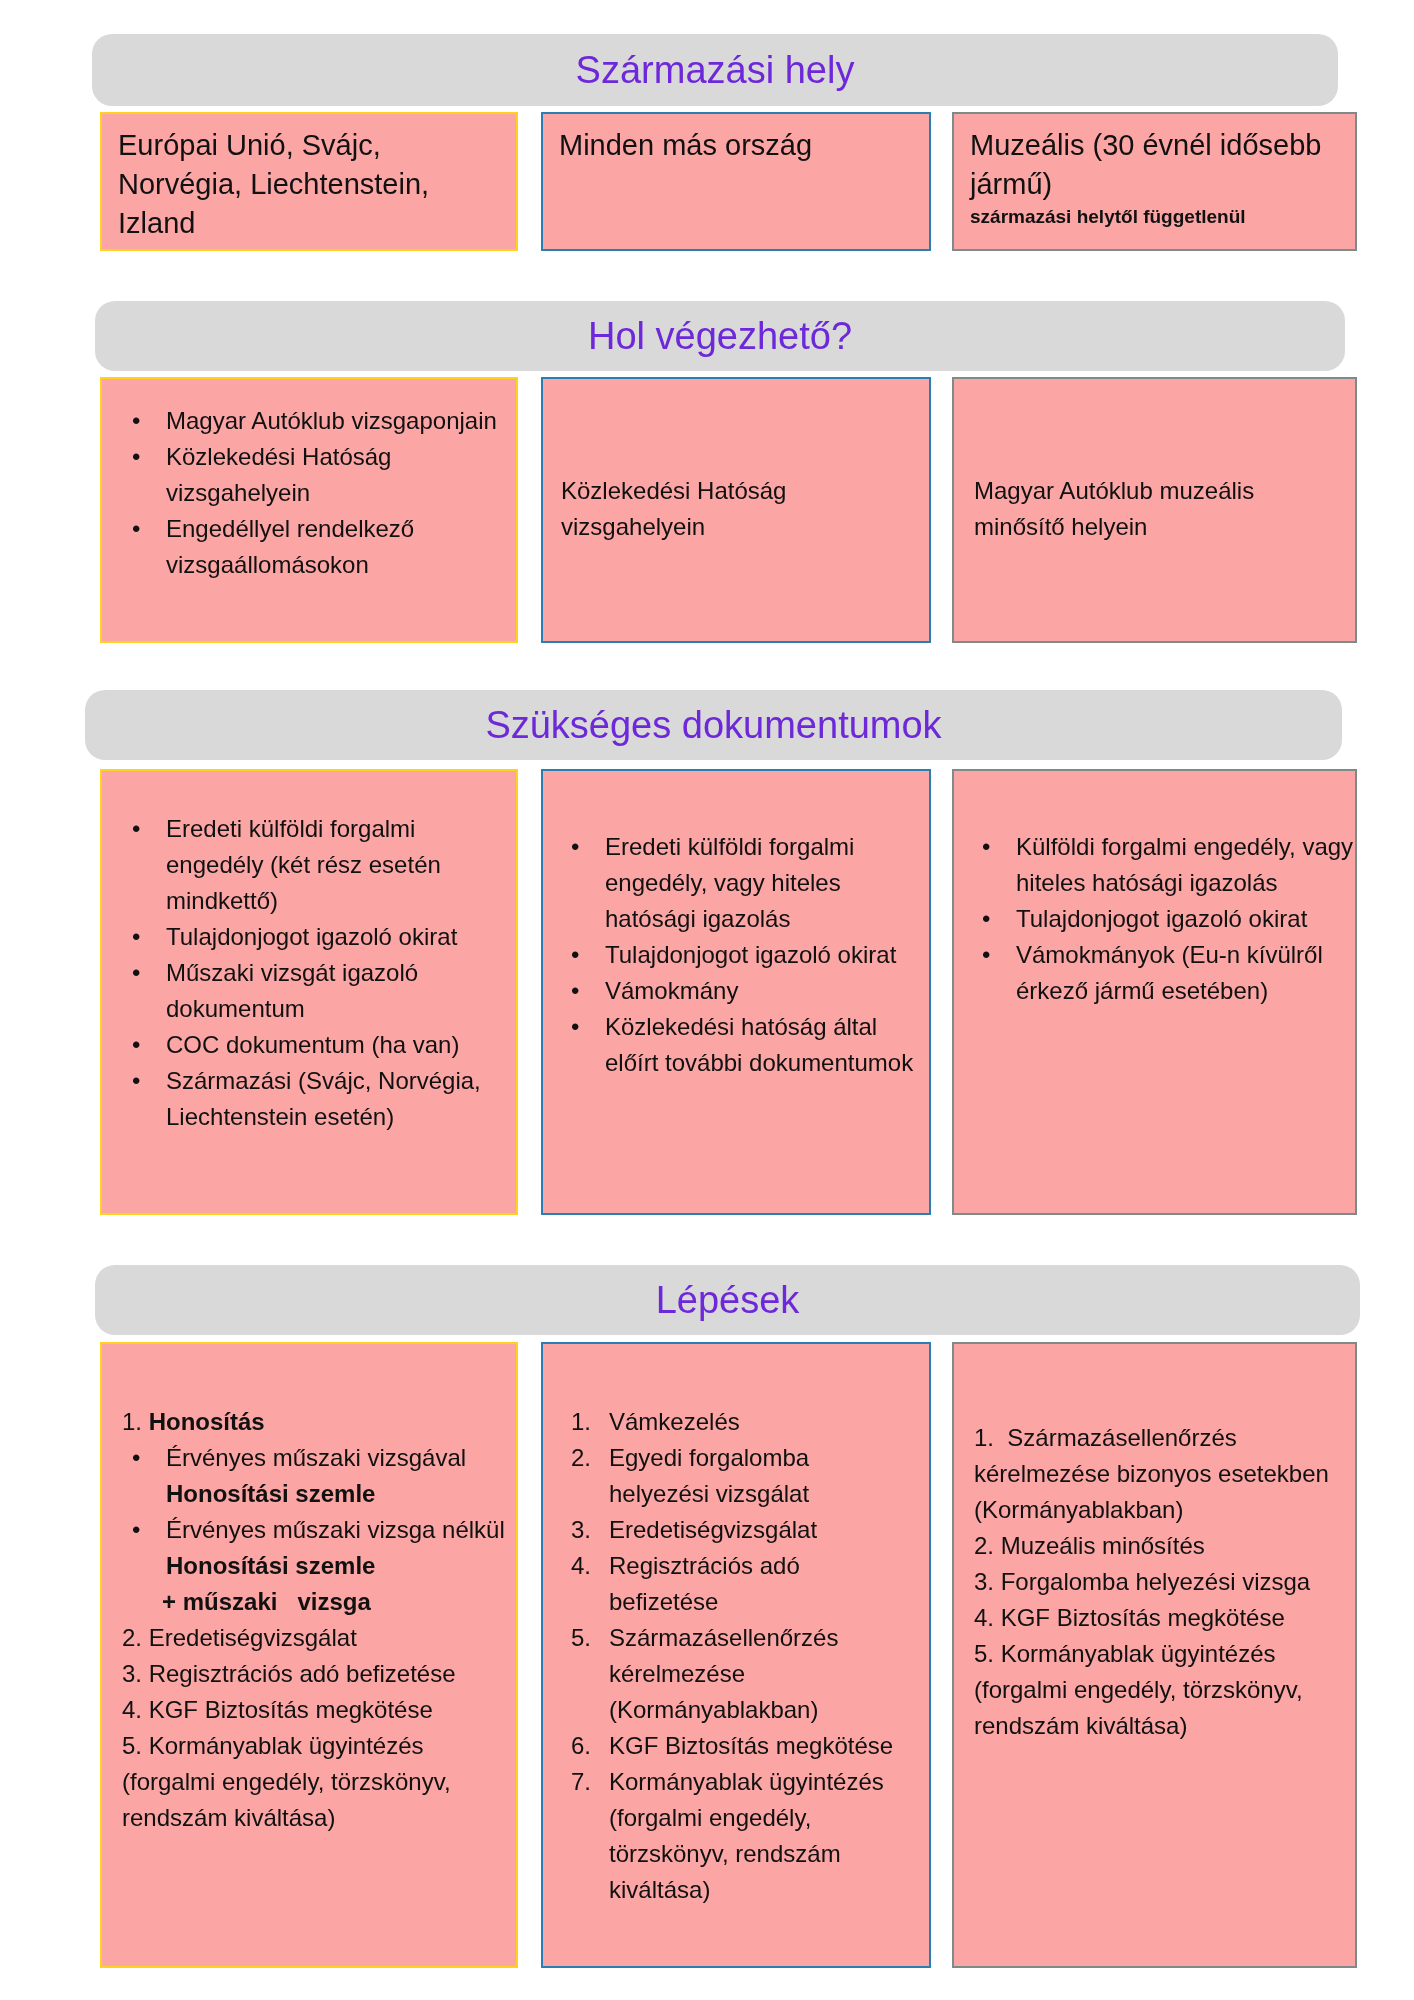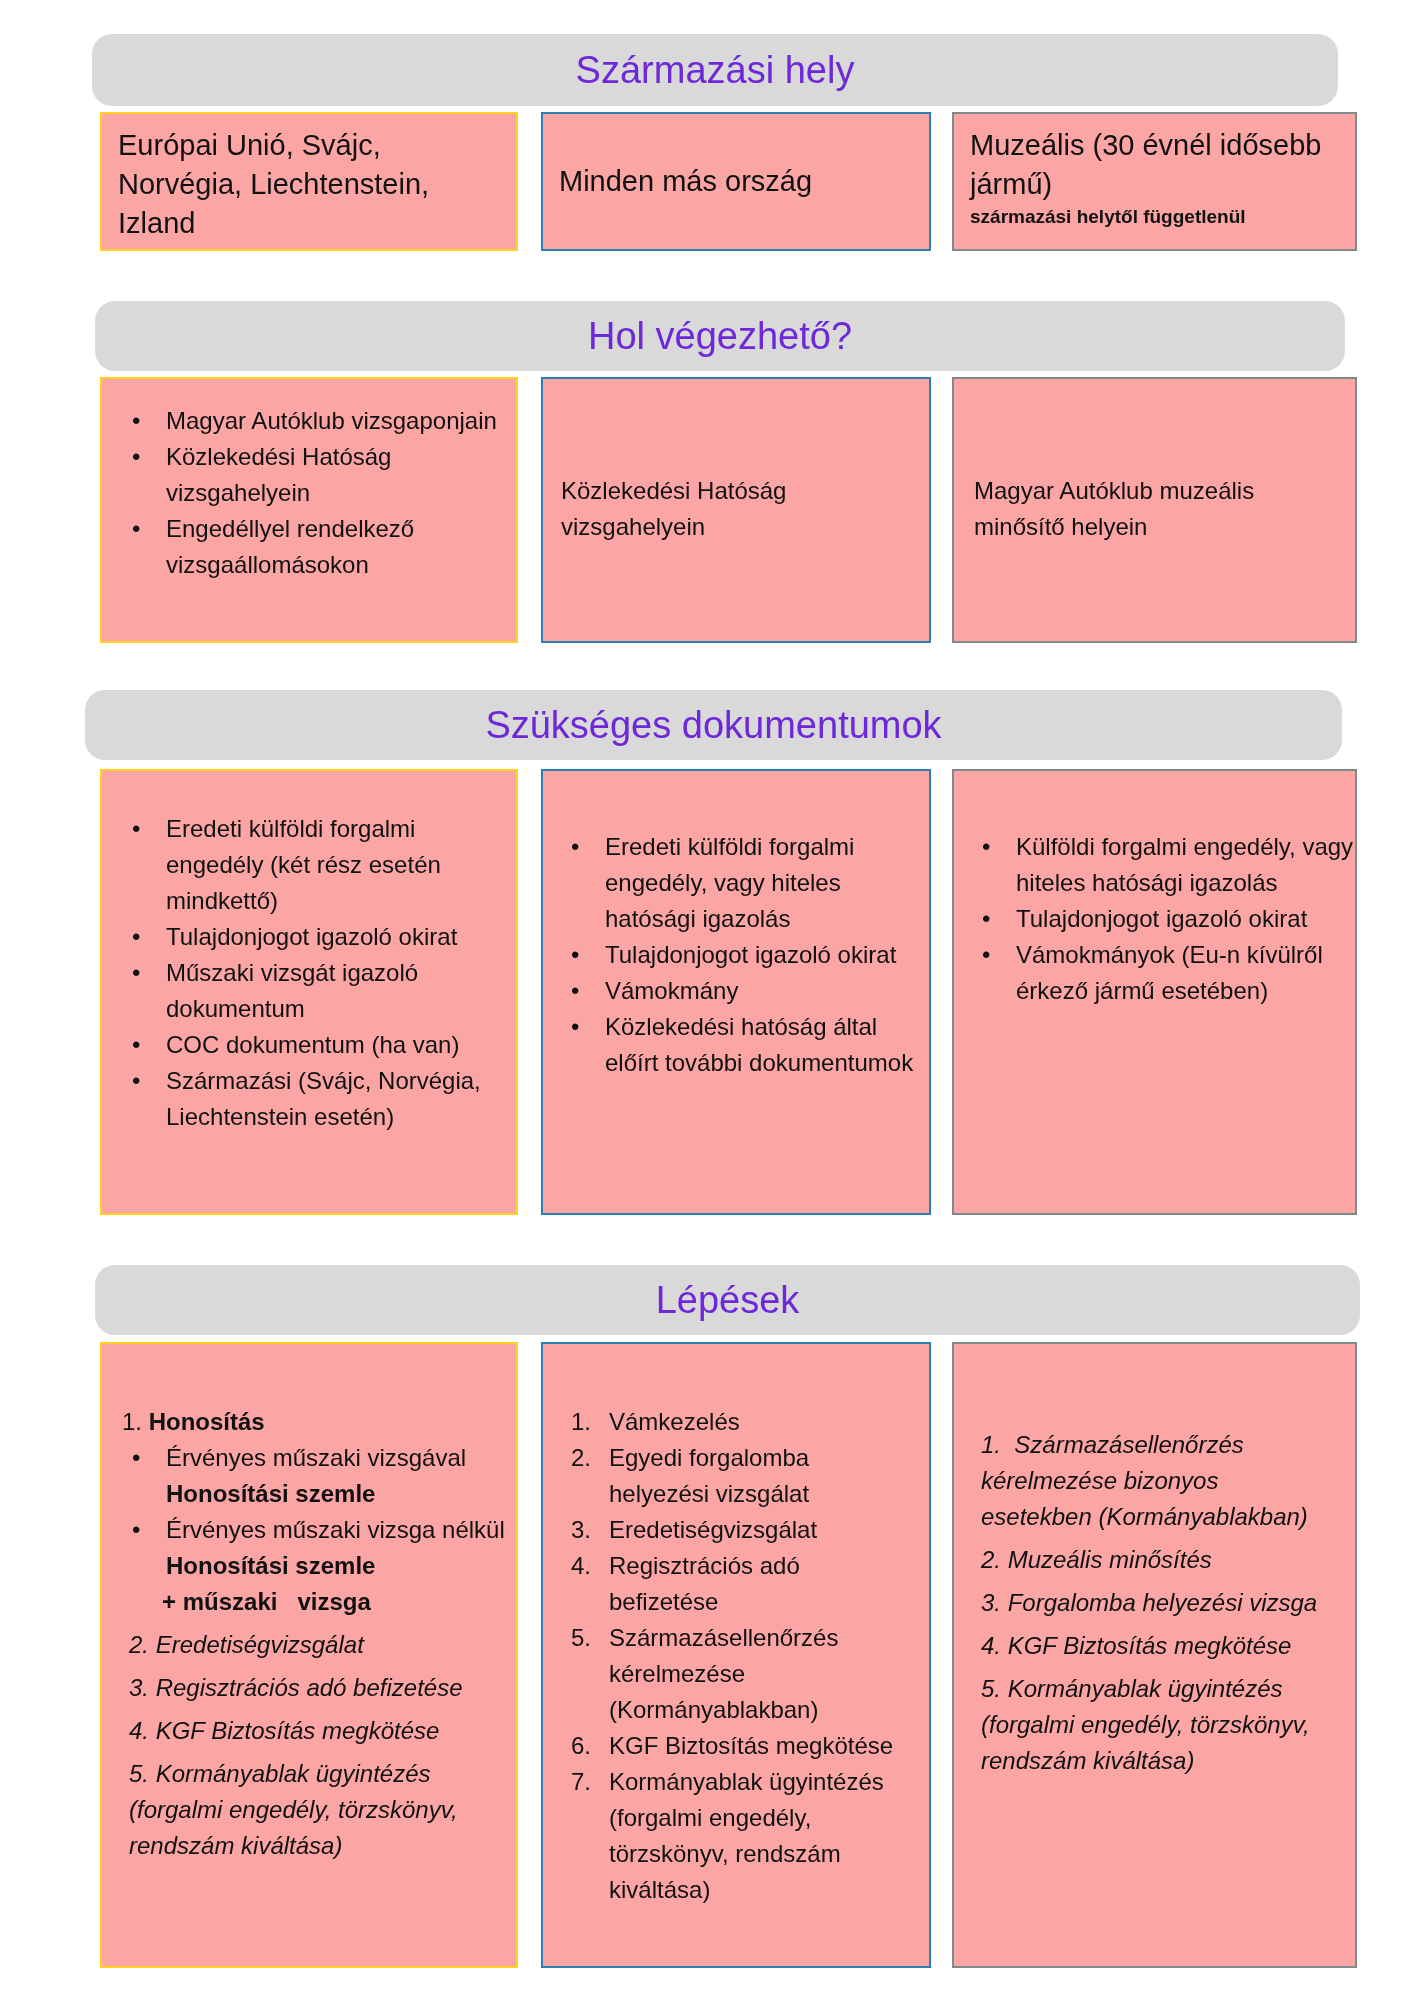--- a/index.html
+++ b/index.html
@@ -14,33 +14,33 @@
     .b-gray { border-color: #7f8a8a; }
     .origin { font-family: "Liberation Sans", sans-serif; font-size: 29px; line-height: 39px; padding: 12px 16px; }
     .origin .sub { font-size: 19px; line-height: 26px; font-weight: bold; }
     .txt { font-size: 24px; line-height: 36px; font-family: "Liberation Sans", sans-serif; }
     ul.bl { margin: 0; padding: 0 0 0 26px; list-style: none; }
     ul.bl li { position: relative; padding-left: 38px; }
     ul.bl li::before { content: "\2022"; position: absolute; left: 4px; top: 0; font-size: 24px; }
     ol.nl { margin: 0; padding: 0 0 0 36px; list-style: none; }
     ol.nl li { position: relative; padding-left: 30px; }
     ol.nl li .num { position: absolute; left: -8px; top: 0; }
-    .plain p { margin: 7px; font-style: italic; }
+    .plain p { margin: 0; }
     b { font-weight: bold; }
   </style>
 </head>
 <body>
 
 <div class="header" style="left:92px; top:34px; width:1246px; height:72px;">
   <span>Származási hely</span>
 </div>
 <div class="box b-yellow origin" style="left:100px; top:112px; width:418px; height:139px;">
   <span>Európai Unió, Svájc, Norvégia, Liechtenstein, Izland</span>
 </div>
-<div class="box b-blue origin" style="left:541px; top:112px; width:390px; height:139px; display:flex; align-items:center;">
+<div class="box b-blue origin" style="left:541px; top:112px; width:390px; height:139px; display:flex; align-items:flex-start;">
   <span>Minden más ország</span>
 </div>
 <div class="box b-gray origin" style="left:952px; top:112px; width:405px; height:139px;">
   <div>Muzeális (30 évnél idősebb jármű)</div>
   <div class="sub">származási helytől függetlenül</div>
 </div>
 
 <div class="header" style="left:95px; top:301px; width:1250px; height:70px;">
   <span>Hol végezhető?</span>
 </div>

